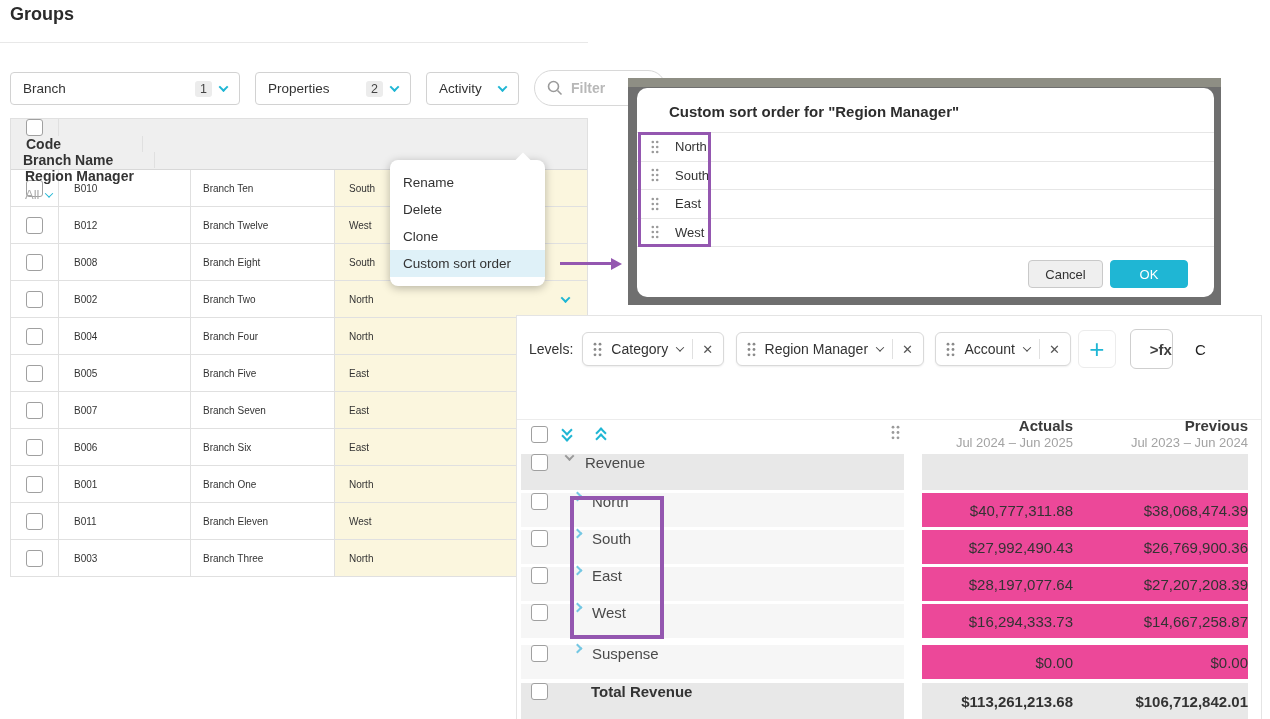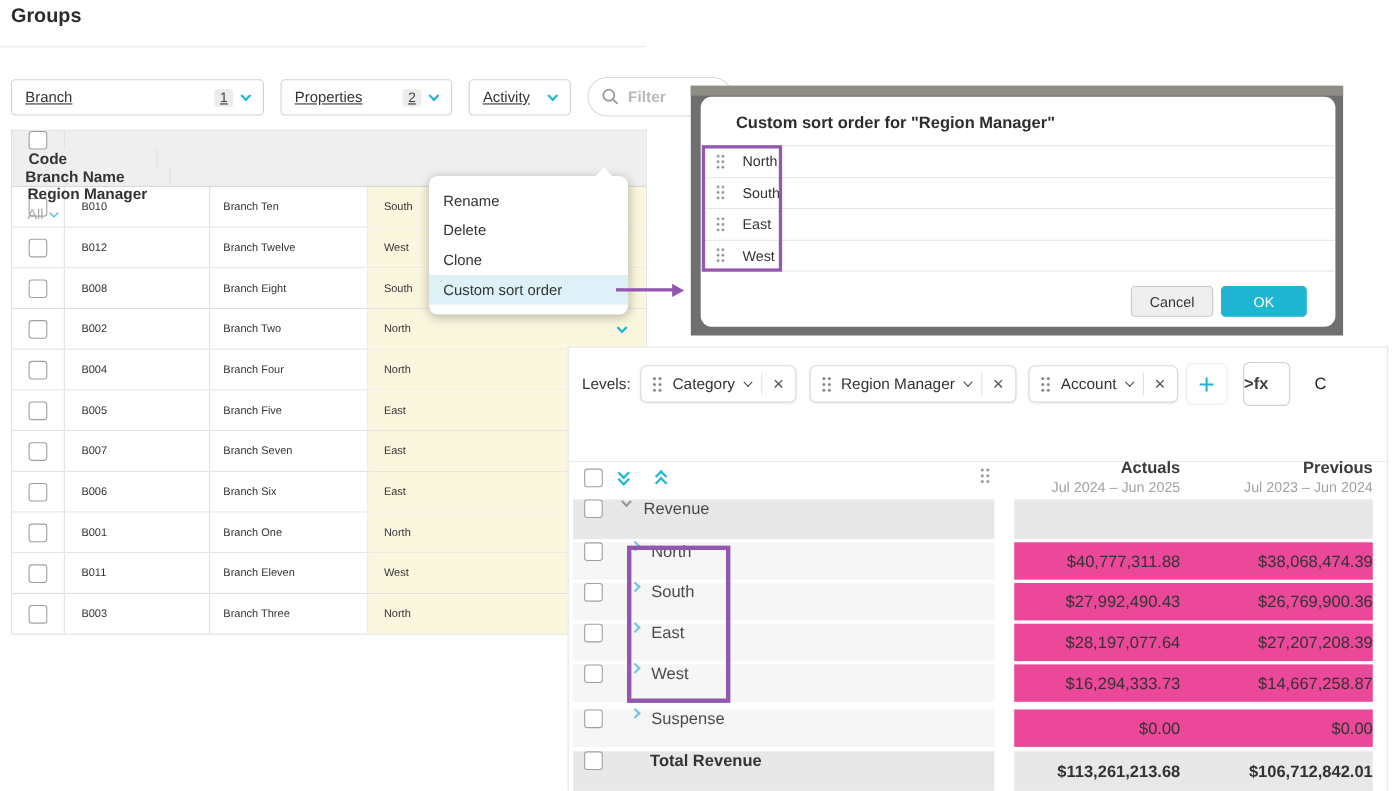--- a/index.html
+++ b/index.html
@@ -6,21 +6,21 @@
   html,body { background:#fff; }
   body { font-family:"Liberation Sans", sans-serif; color:#333; }
   .stage { position:relative; width:1270px; height:719px; background:#fff; overflow:hidden; }
 
   
   .groups-panel { position:absolute; inset:0; z-index:1; }
   .page-title { position:absolute; left:10px; top:4px; font-size:18px; font-weight:bold; color:#2b2b2b; }
   .top-divider { position:absolute; left:0; top:42px; width:588px; border-top:1px solid #e8e8e8; }
 
   .filter-btn { position:absolute; top:72px; height:33px; background:#fff; border:1px solid #d2d2d2;
-    border-radius:4px; display:flex; align-items:center; font-size:13.5px; color:#333; padding:0 12px; cursor:pointer;text-decoration:underline; }
+    border-radius:4px; display:flex; align-items:center; font-size:13.5px; color:#333; padding:0 12px; cursor:pointer; }
   .filter-btn .flabel { flex:1; text-align:left; }
   .badge { background:#ececec; border-radius:3px; padding:1px 5px; font-size:12.5px; color:#444; margin:0 8px 0 10px; }
   .chev { display:inline-block; width:7px; height:7px; border-right:2px solid #1FB6D4; border-bottom:2px solid #1FB6D4; }
   .chev.down { transform:rotate(45deg) translate(-1px,-1px); }
   .chev.right { transform:rotate(-45deg); }
   .chev.gray { border-color:#9a9a9a; }
   .chev.dark { border-color:#4a4a4a; }
   .chev.small { width:6px; height:6px; border-width:1.5px; }
   .chev.row-chev { border-color:#74C7E3; }
 
@@ -36,21 +36,21 @@
   .c-name { width:144px; padding-left:12px; display:flex; align-items:center; border-right:1px solid #e0e0e0; }
   .c-region { flex:1; padding-left:14px; display:flex; align-items:center; position:relative; }
   .gt-row .c-region { background:#FBF6DE; }
   .gt-head .c-region { flex-direction:column; align-items:flex-start; justify-content:center; gap:3px; }
   .region-sub { display:flex; align-items:center; gap:7px; font-weight:normal; font-size:13px; color:#ababab; }
   .kebab { position:absolute; right:14px; top:12px; font-size:17px; font-weight:bold; color:#333; letter-spacing:0; cursor:pointer; line-height:1; }
   .cb { width:17px; height:17px; border:1.5px solid #a0a0a0; border-radius:3px; background:#fff; cursor:pointer; }
   .edit-chev { position:absolute; right:18px; top:15px; }
 
   
-  .context-menu { position:absolute; left:390px; top:160px; width:181px; z-index:4; background:#fff;
+  .context-menu { position:absolute; left:390px; top:160px; width:155px; z-index:4; background:#fff;
     border-radius:8px; box-shadow:0 2px 10px rgba(0,0,0,.28); padding:9px 0; }
   .context-menu .notch { position:absolute; top:-5px; right:16px; width:12px; height:12px; background:#fff; transform:rotate(45deg); }
   .menu-item { height:27px; display:flex; align-items:center; padding-left:13px; font-size:13.5px; color:#333; cursor:pointer; }
   .menu-item.highlighted { background:#DFF1F8; }
 
   
   .annot-arrow { position:absolute; left:560px; top:262px; width:52px; height:3px; background:#9457B0; z-index:6; }
   .annot-arrow::after { content:""; position:absolute; right:-10px; top:-4.5px; width:0; height:0;
     border-top:6px solid transparent; border-bottom:6px solid transparent; border-left:11px solid #9457B0; }
 
@@ -74,21 +74,21 @@
   .levels-label { font-size:14px; color:#333; margin-right:9px; }
   .pill { height:34px; border:1px solid #d9d9d9; border-radius:6px; background:#fff; display:inline-flex; align-items:center;
     gap:9px; padding:0 10px; margin-right:7px; box-shadow:0 1px 2px rgba(0,0,0,.07); cursor:pointer; }
   .pill .plabel { font-size:14px; color:#333; }
   .pill .pill-divider { width:1px; height:20px; background:#e0e0e0; }
   .pill .x { font-size:13px; color:#555; }
   .grip { display:inline-block; }
   .plus-box { width:38px; height:38px; border:1px solid #ececec; border-radius:6px; display:inline-flex; align-items:center;
     justify-content:center; color:#1FB6D4; font-size:26px; font-weight:normal; margin-right:14px; cursor:pointer; }
   .fx-box { width:43px; height:40px; border:1px solid #cfcfcf; border-radius:6px; display:inline-flex; align-items:center;
-    justify-content:flex-start; font-size:15px; font-weight:bold; color:#3f3f3f; margin-right:22px; cursor:pointer; }
+    justify-content:flex-end; font-size:15px; font-weight:bold; color:#3f3f3f; margin-right:22px; cursor:pointer; }
   .clipped-c { font-size:15px; color:#222; }
 
   .sheet-topline { position:absolute; left:0; right:0; top:103px; border-top:1px solid #ececec; }
   .sheet-head { position:absolute; left:4px; right:5px; top:104px; height:31px; }
   .sheet-head .cb { position:absolute; left:10px; top:6px; }
   .dchev { position:absolute; width:14px; height:17px; cursor:pointer; }
   .dchev span { position:absolute; left:2px; width:8px; height:8px; border-right:2.5px solid #1FB6D4; border-bottom:2.5px solid #1FB6D4; }
   .dchev.expand span { transform:rotate(45deg); }
   .dchev.expand span:first-child { top:0; } .dchev.expand span:last-child { top:6px; }
   .dchev.collapse span { transform:rotate(225deg); }

